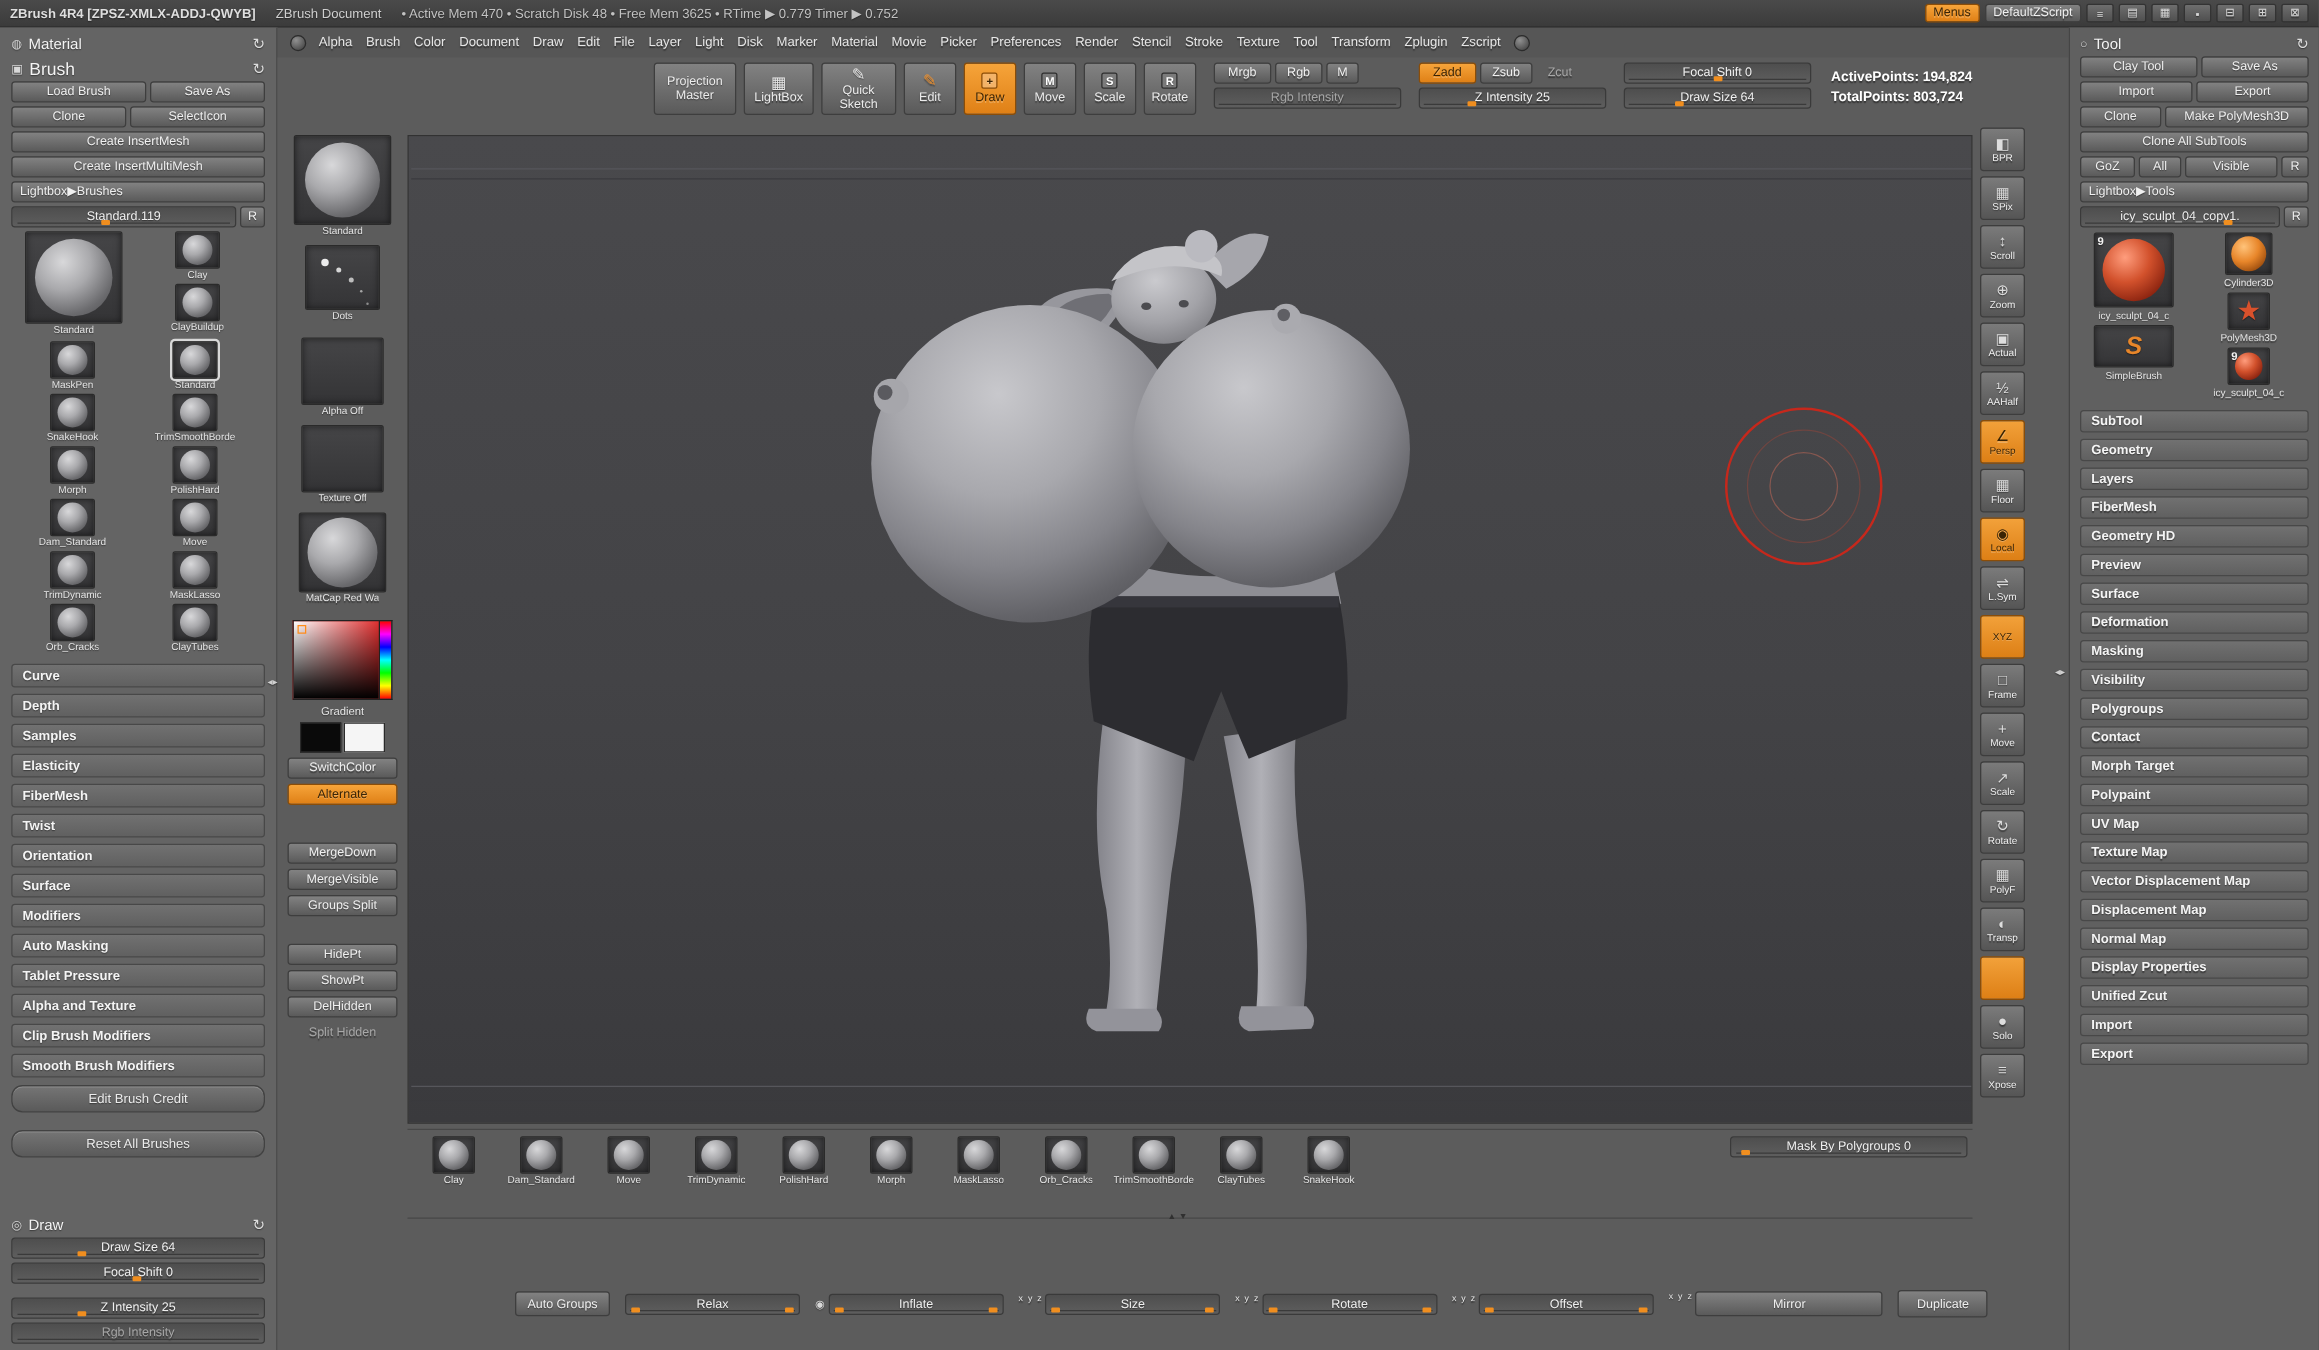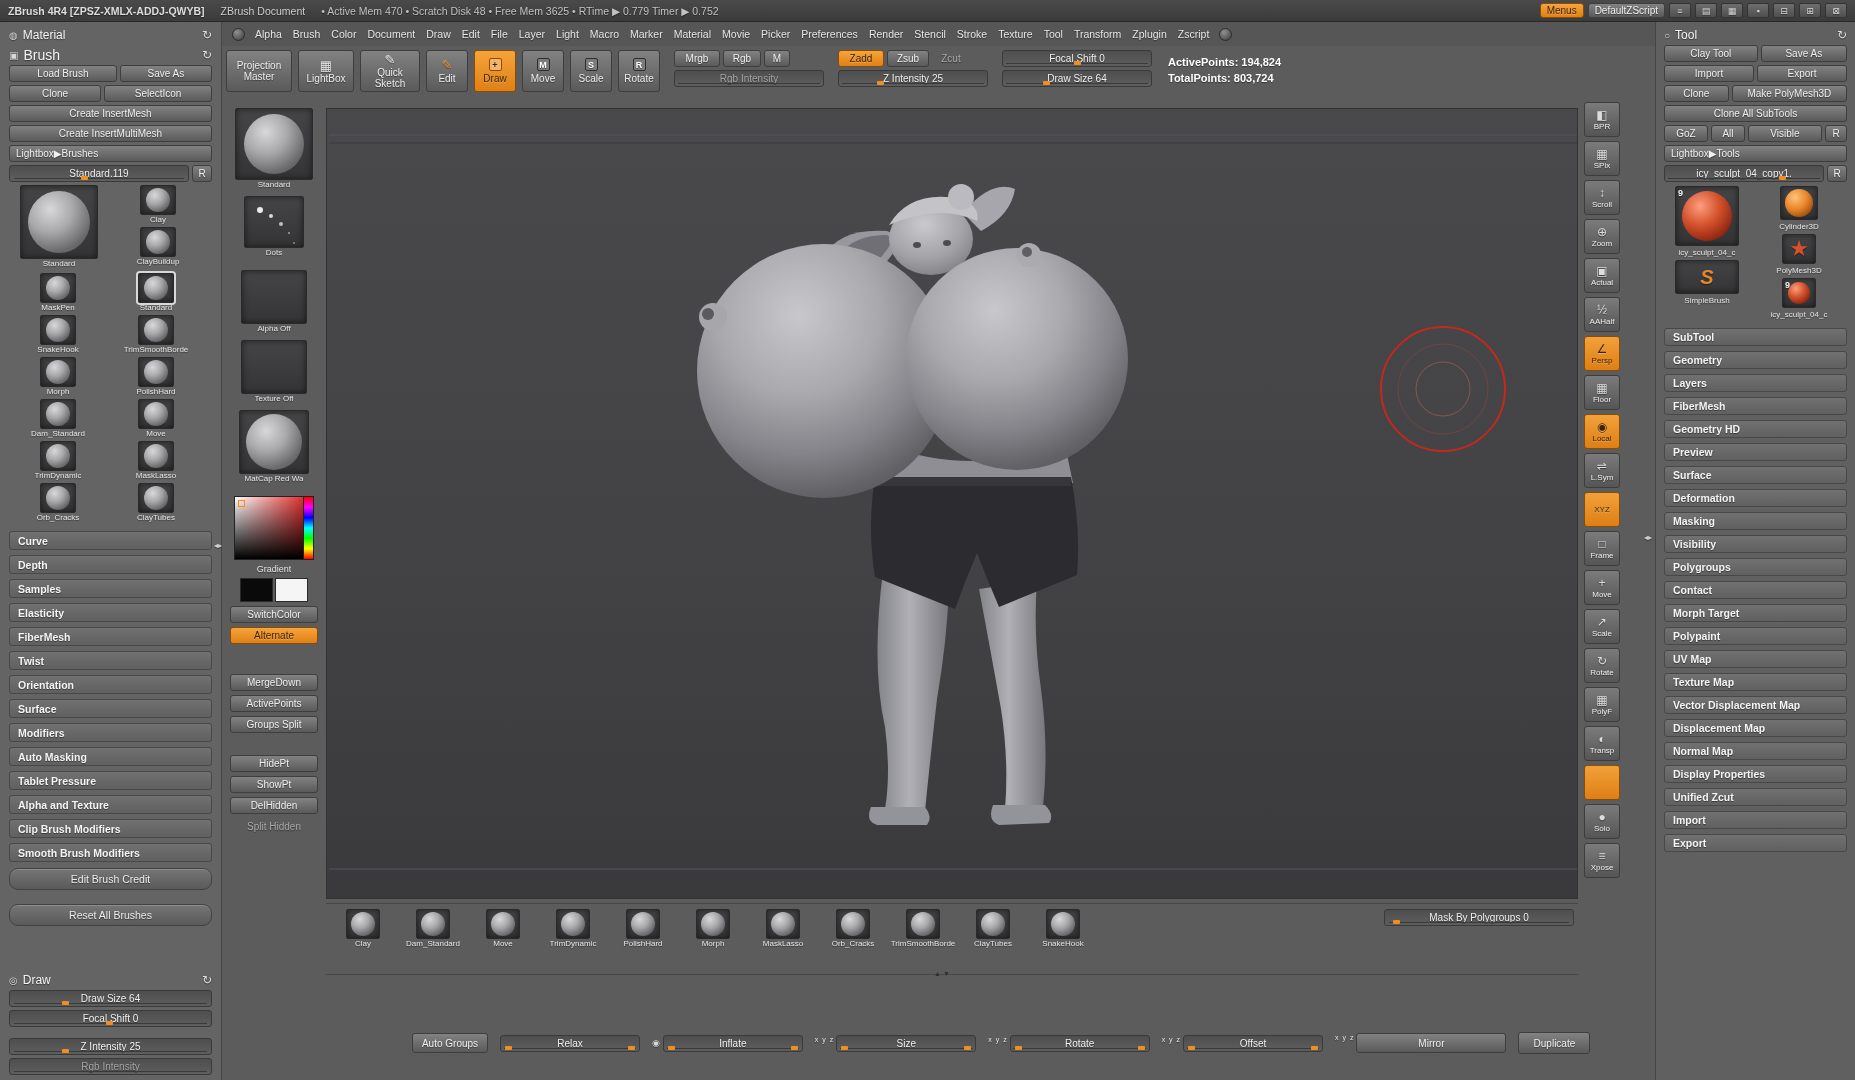--- a/index.html
+++ b/index.html
@@ -64,21 +64,21 @@
   #big-brush-cell .sphere{width:62px;height:62px;}
   .bgrid{display:flex;flex-wrap:wrap;width:202px;}
   #left-sections{margin-top:6px;}
   #draw-block{position:absolute;left:9px;right:9px;bottom:2px;}
   #draw-block .slider{margin-bottom:3px;}
 
   
   #main{position:absolute;left:222px;top:46px;width:1433px;bottom:0;background:#5c5c5c;}
 
   
-  #toolbar{position:absolute;left:2px;top:2px;width:1356px;height:58px;display:flex;align-items:flex-start;gap:6px;padding:2px;}
+  #toolbar{position:absolute;left:2px;top:2px;width:1356px;height:58px;display:flex;align-items:flex-start;gap:6px;padding:2px;justify-content:flex-end;}
   .tall-btn{width:66px;height:42px;background:linear-gradient(180deg,#828282,#5a5a5a);border:1px solid #3e3e3e;border-radius:3px;
             display:flex;flex-direction:column;align-items:center;justify-content:center;gap:1px;font-size:10px;text-align:center;line-height:11px;}
   .mode-btn{width:42px;height:42px;background:linear-gradient(180deg,#828282,#5a5a5a);border:1px solid #3e3e3e;border-radius:3px;
             display:flex;flex-direction:column;align-items:center;justify-content:center;gap:2px;font-size:10px;}
   .mode-btn.orange{background:linear-gradient(180deg,#f6a43a,#df8016);color:#3a2405;text-shadow:0 1px 0 rgba(255,255,255,.25);border-color:#8a4d08;}
   .mode-glyph{font-size:13px;line-height:13px;color:#e8e8e8;}
   .mode-glyph.orange{color:#f0922f;}
   .letterbox{width:13px;height:13px;border:1px solid #2e2e2e;background:#7b7b7b;color:#fff;font-size:9px;font-weight:bold;
              display:flex;align-items:center;justify-content:center;border-radius:2px;}
   .mode-btn.orange .letterbox{background:#f3b368;color:#3a2405;border-color:#8a4d08;}
@@ -185,21 +185,21 @@
 
     <div class="menu-item">Alpha</div>
         <div class="menu-item">Brush</div>
         <div class="menu-item">Color</div>
         <div class="menu-item">Document</div>
         <div class="menu-item">Draw</div>
         <div class="menu-item">Edit</div>
         <div class="menu-item">File</div>
         <div class="menu-item">Layer</div>
         <div class="menu-item">Light</div>
-        <div class="menu-item">Macro</div>
+        <div class="menu-item">Disk</div>
         <div class="menu-item">Marker</div>
         <div class="menu-item">Material</div>
         <div class="menu-item">Movie</div>
         <div class="menu-item">Picker</div>
         <div class="menu-item">Preferences</div>
         <div class="menu-item">Render</div>
         <div class="menu-item">Stencil</div>
         <div class="menu-item">Stroke</div>
         <div class="menu-item">Texture</div>
         <div class="menu-item">Tool</div>
@@ -481,21 +481,21 @@
 
       <div class="swatchrow">
         <div class="swatch" style="background:#0a0a0a;"></div>
         <div class="swatch" style="background:#f5f5f5;"></div>
       </div>
       <div class="btn wfull">SwitchColor</div>
       <div class="btn orange wfull">Alternate</div>
 
       <div style="height:22px;"></div>
       <div class="btn wfull">MergeDown</div>
-      <div class="btn wfull">ActivePoints</div>
+      <div class="btn wfull">MergeVisible</div>
       <div class="btn wfull">Groups Split</div>
       <div style="height:14px;"></div>
       <div class="btn wfull">HidePt</div>
       <div class="btn wfull">ShowPt</div>
       <div class="btn wfull">DelHidden</div>
       <div class="btn wfull dim" style="border:none;background:none;">Split Hidden</div>
     </div>
 
     <div id="canvas">
       <svg width="1252" height="791" viewBox="0 0 1252 791">

